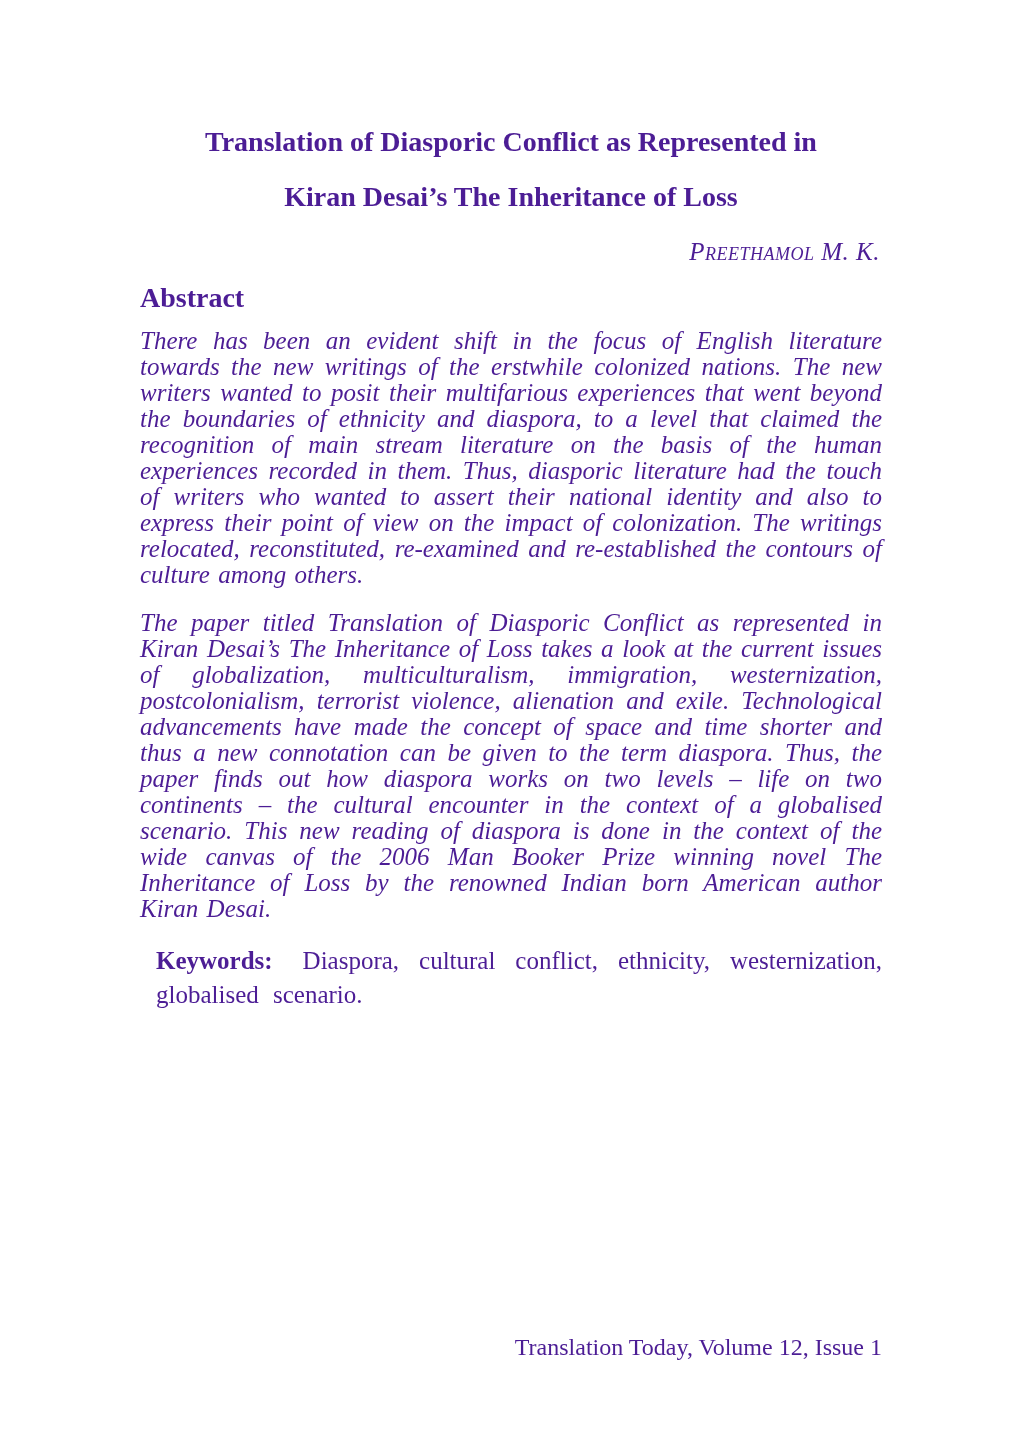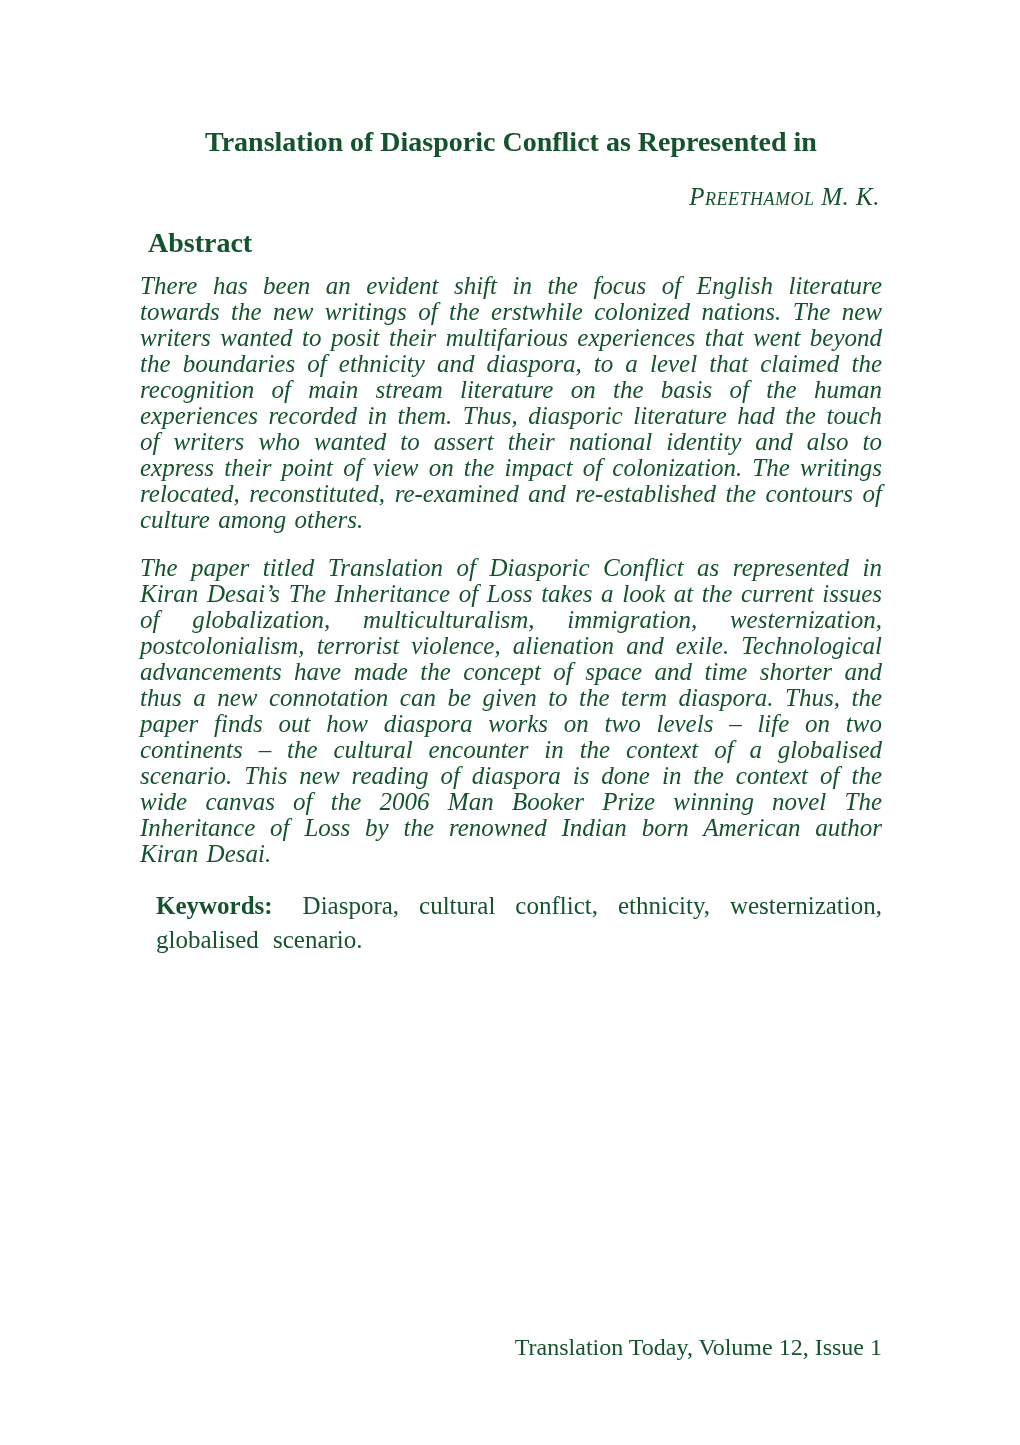--- a/index.html
+++ b/index.html
@@ -1,39 +1,39 @@
 <!DOCTYPE html>
 <html><head>
 <meta charset="utf-8">
 <style>
   html, body { margin: 0; padding: 0; background: #ffffff; }
   .page {
     position: relative;
     width: 1020px;
     height: 1445px;
     background: #ffffff;
-    color: #14532d;
+    color: #4c1d95;
     font-family: "Liberation Serif", serif;
     box-sizing: border-box;
     padding: 128px 138px 0 140px;
     overflow: hidden;
     border-radius: 12px;
   }
   .title { margin: 0; font-size: 28px; font-weight: bold; text-align: center; line-height: 1.0; }
   .title-line { display: block; margin-bottom: 27px; }
   .author {
     margin: 12px 2px 0 0;
     text-align: right;
     font-style: italic;
     font-variant: small-caps;
     font-size: 25px;
     letter-spacing: 0.5px;
   }
   .abstract-heading {
-    margin: 16px 0 14px 8px;
+    margin: 16px 0 14px 0;
     font-size: 28px;
     font-weight: bold;
     text-align: left;
   }
   .body-par {
     margin: 0 0 22px 0;
     font-size: 25px;
     font-style: italic;
     line-height: 26px;
     text-align: justify;
@@ -56,20 +56,21 @@
     text-align: left;
   }
 </style>
 </head>
 <body>
 
 <div class="page">
 
   <h1 class="title">
     <span class="title-line">Translation of Diasporic Conflict as Represented in</span>
+    <span class="title-line">Kiran Desai’s The Inheritance of Loss</span>
   </h1>
 
   <p class="author">Preethamol M. K.</p>
 
   <h2 class="abstract-heading">Abstract</h2>
 
   <p class="body-par">There has been an evident shift in the focus of English literature towards the new writings of the erstwhile colonized nations. The new writers wanted to posit their multifarious experiences that went beyond the boundaries of ethnicity and diaspora, to a level that claimed the recognition of main stream literature on the basis of the human experiences recorded in them. Thus, diasporic literature had the touch of writers who wanted to assert their national identity and also to express their point of view on the impact of colonization. The writings relocated, reconstituted, re-examined and re-established the contours of culture among others.</p>
 
   <p class="body-par">The paper titled Translation of Diasporic Conflict as represented in Kiran Desai’s The Inheritance of Loss takes a look at the current issues of globalization, multiculturalism, immigration, westernization, postcolonialism, terrorist violence, alienation and exile. Technological advancements have made the concept of space and time shorter and thus a new connotation can be given to the term diaspora. Thus, the paper finds out how diaspora works on two levels – life on two continents – the cultural encounter in the context of a globalised scenario. This new reading of diaspora is done in the context of the wide canvas of the 2006 Man Booker Prize winning novel The Inheritance of Loss by the renowned Indian born American author Kiran Desai.</p>
 

